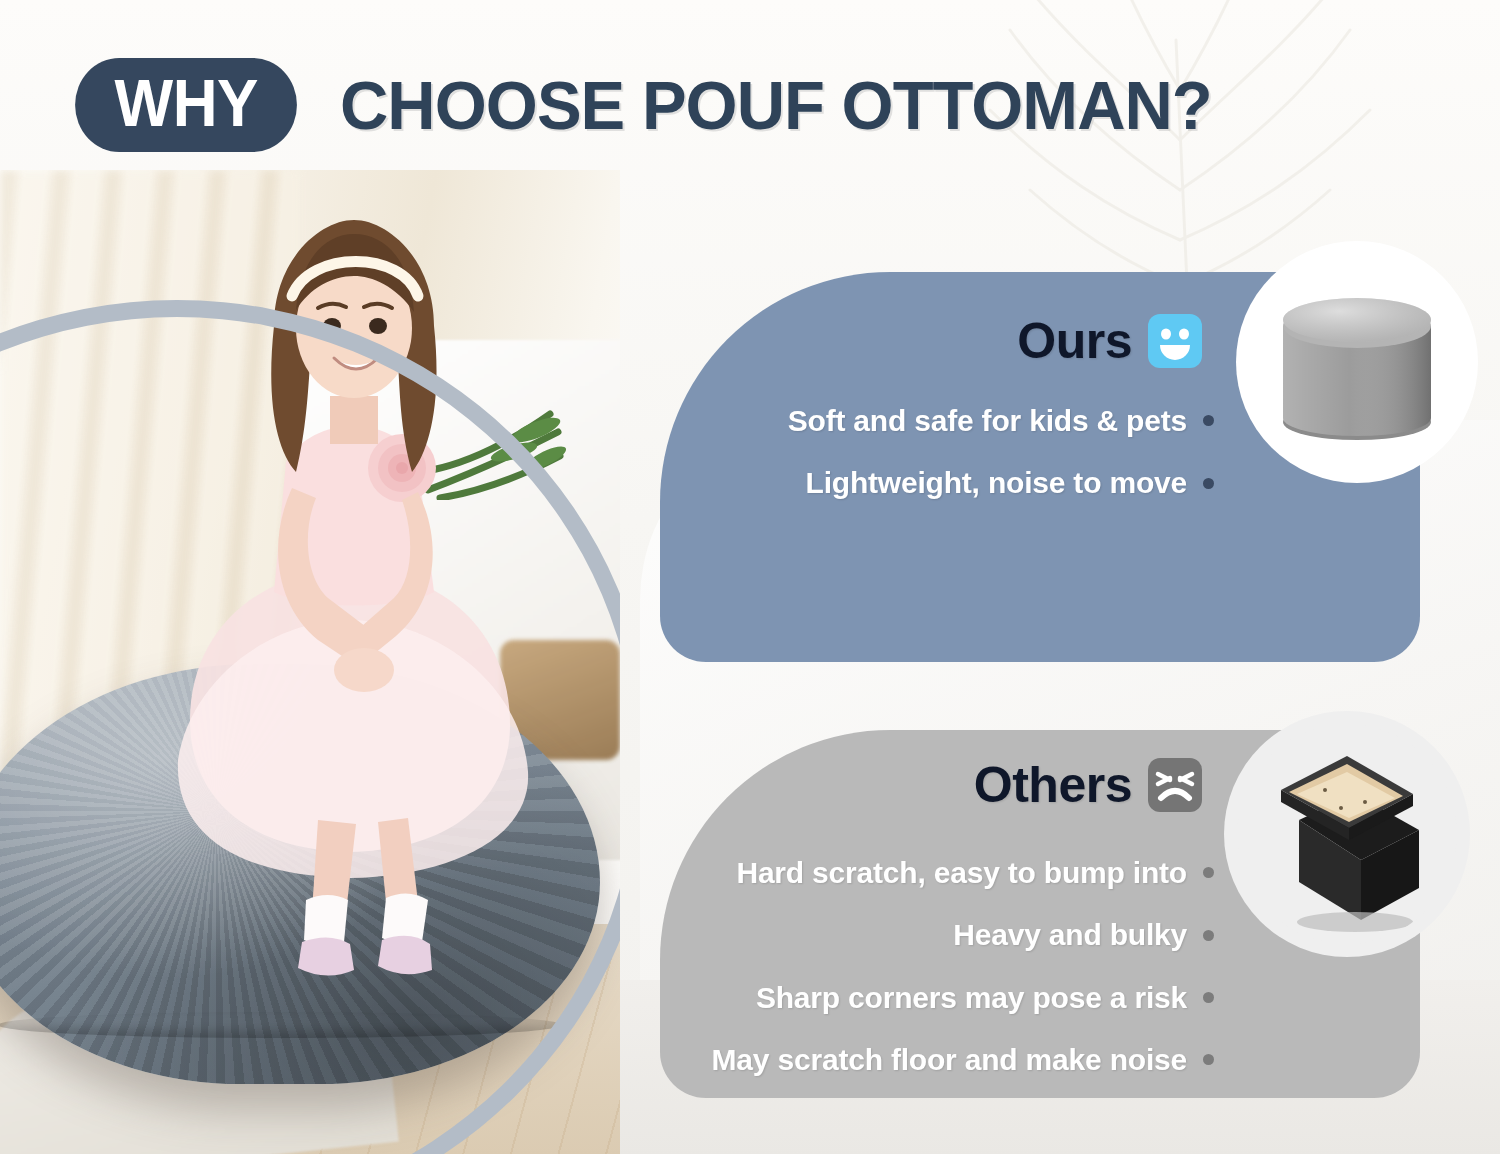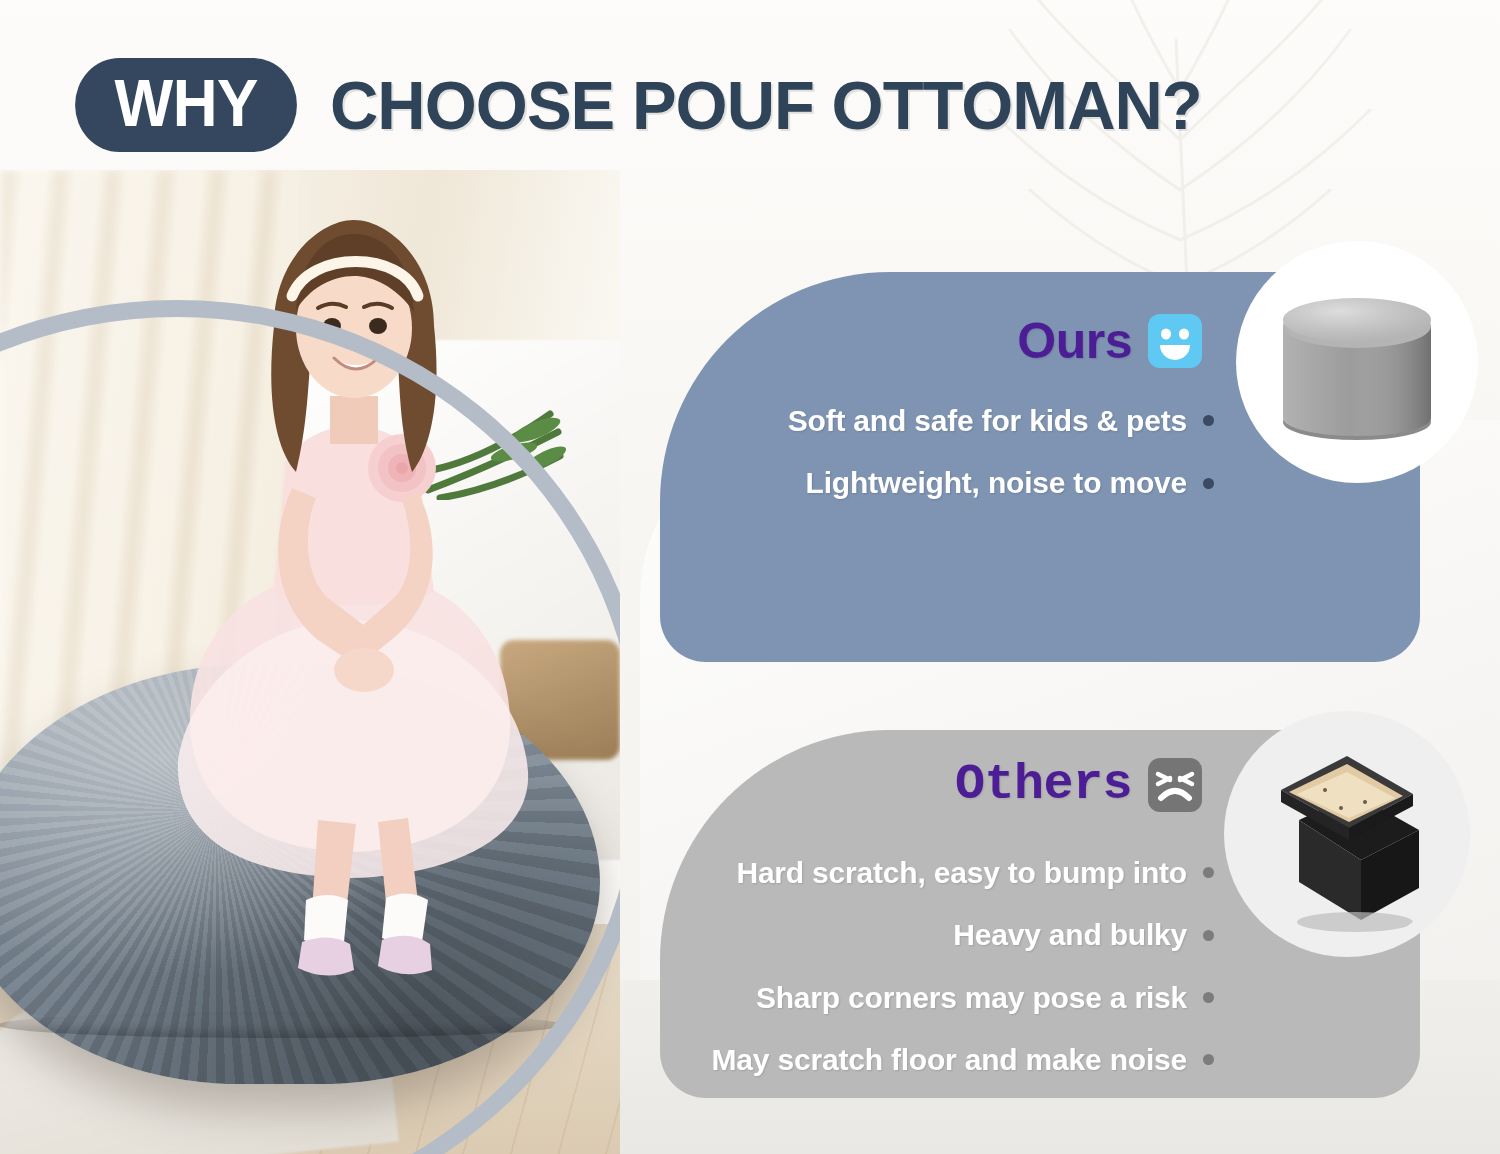--- a/index.html
+++ b/index.html
@@ -147,21 +147,21 @@
     border-radius: 50%;
     pointer-events: none;
   }
 
   
   .header {
     position: absolute;
     left: 68px; top: 58px;
     display: flex;
     align-items: center;
-    gap: 26px;
+    gap: 36px;
   }
   .why-badge {
     background: #35475e;
     color: #ffffff;
     border-radius: 58px;
     padding: 12px 42px 16px 42px;
     font-size: 66px;
     font-weight: 700;
     letter-spacing: -.5px;
     line-height: 1;
@@ -198,23 +198,23 @@
     border-radius: 230px 46px 46px 46px;
   }
 
   .panel-head {
     position: absolute;
     right: 218px; top: 42px;
     display: flex;
     align-items: center;
     gap: 16px;
   }
-  .panel-others .panel-head { top: 28px; font-family: Liberation Mono, monospace; }
+  .panel-others .panel-head { top: 28px; }
   .panel-title {
-    color: #4c1d95;
+    color: #0f172a;
     font-size: 50px;
     font-weight: 700;
     line-height: 1;
     letter-spacing: -.5px;
     text-shadow: 1px 1px 2px rgba(0,0,0,.12);
   }
   .emoji {
     width: 54px; height: 54px;
     border-radius: 12px;
     display: block;

